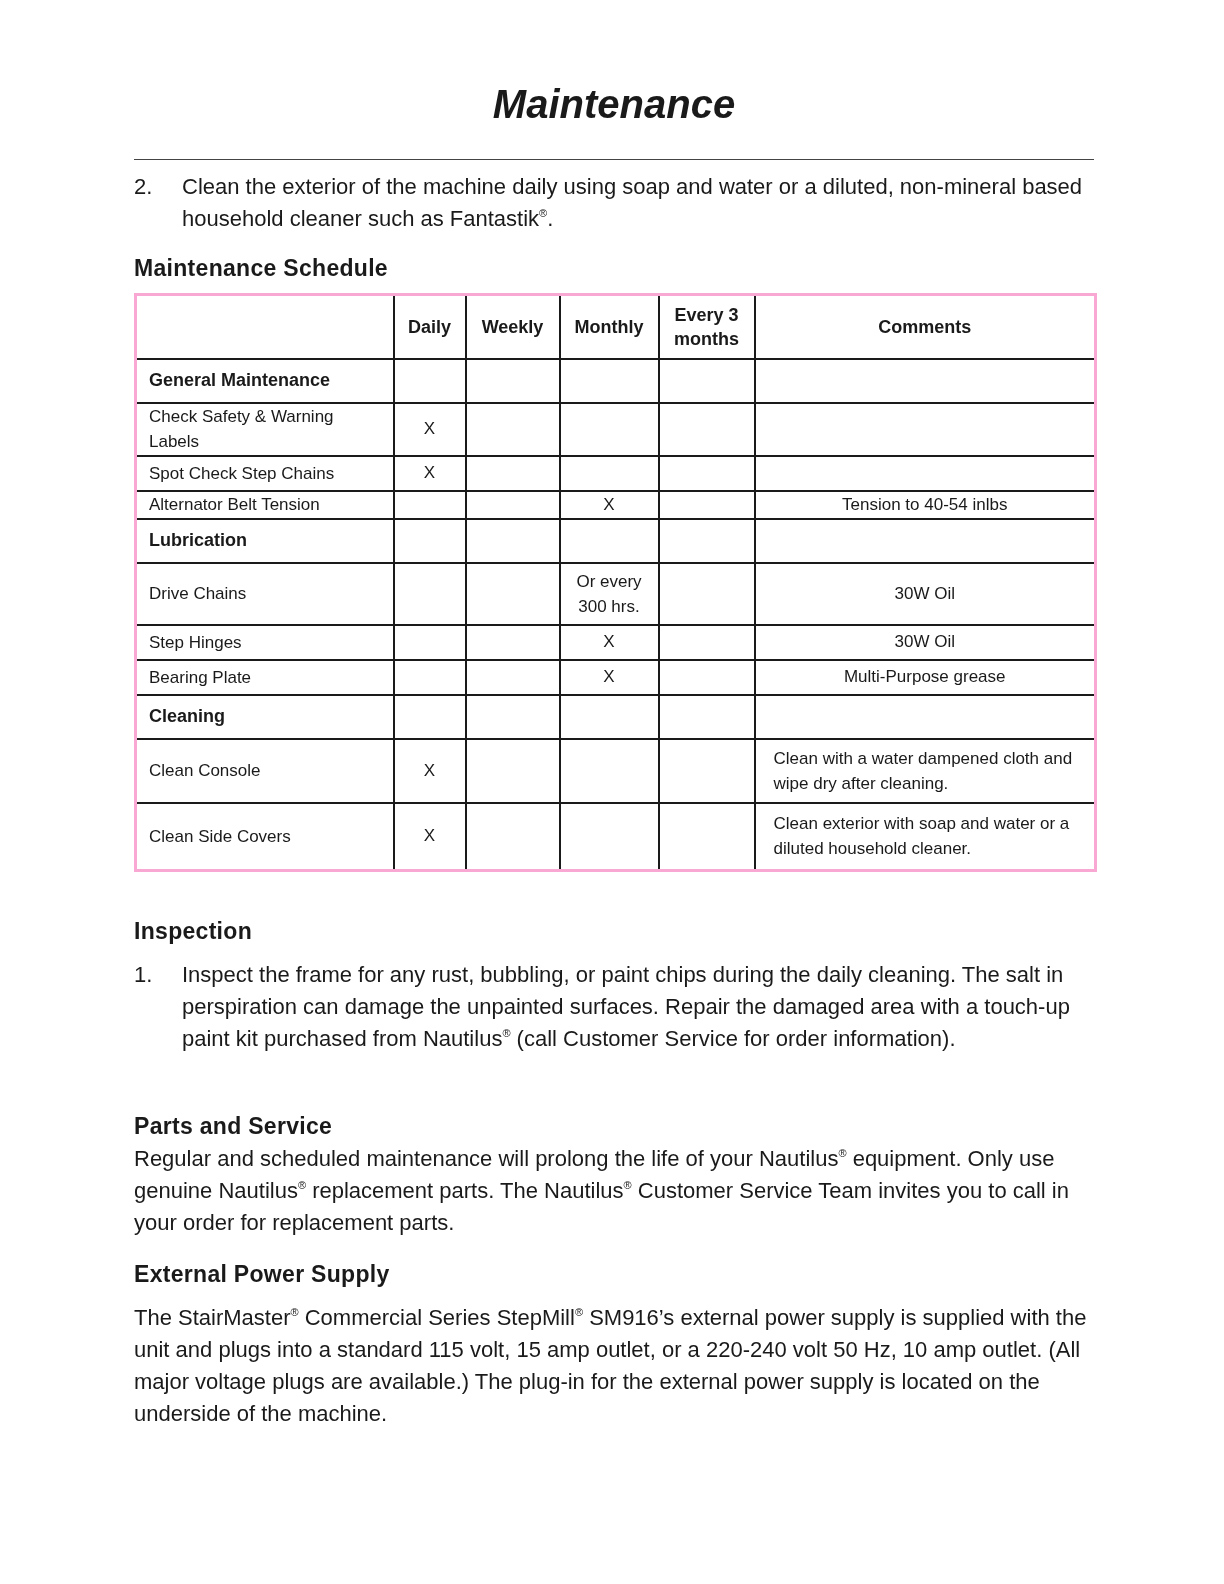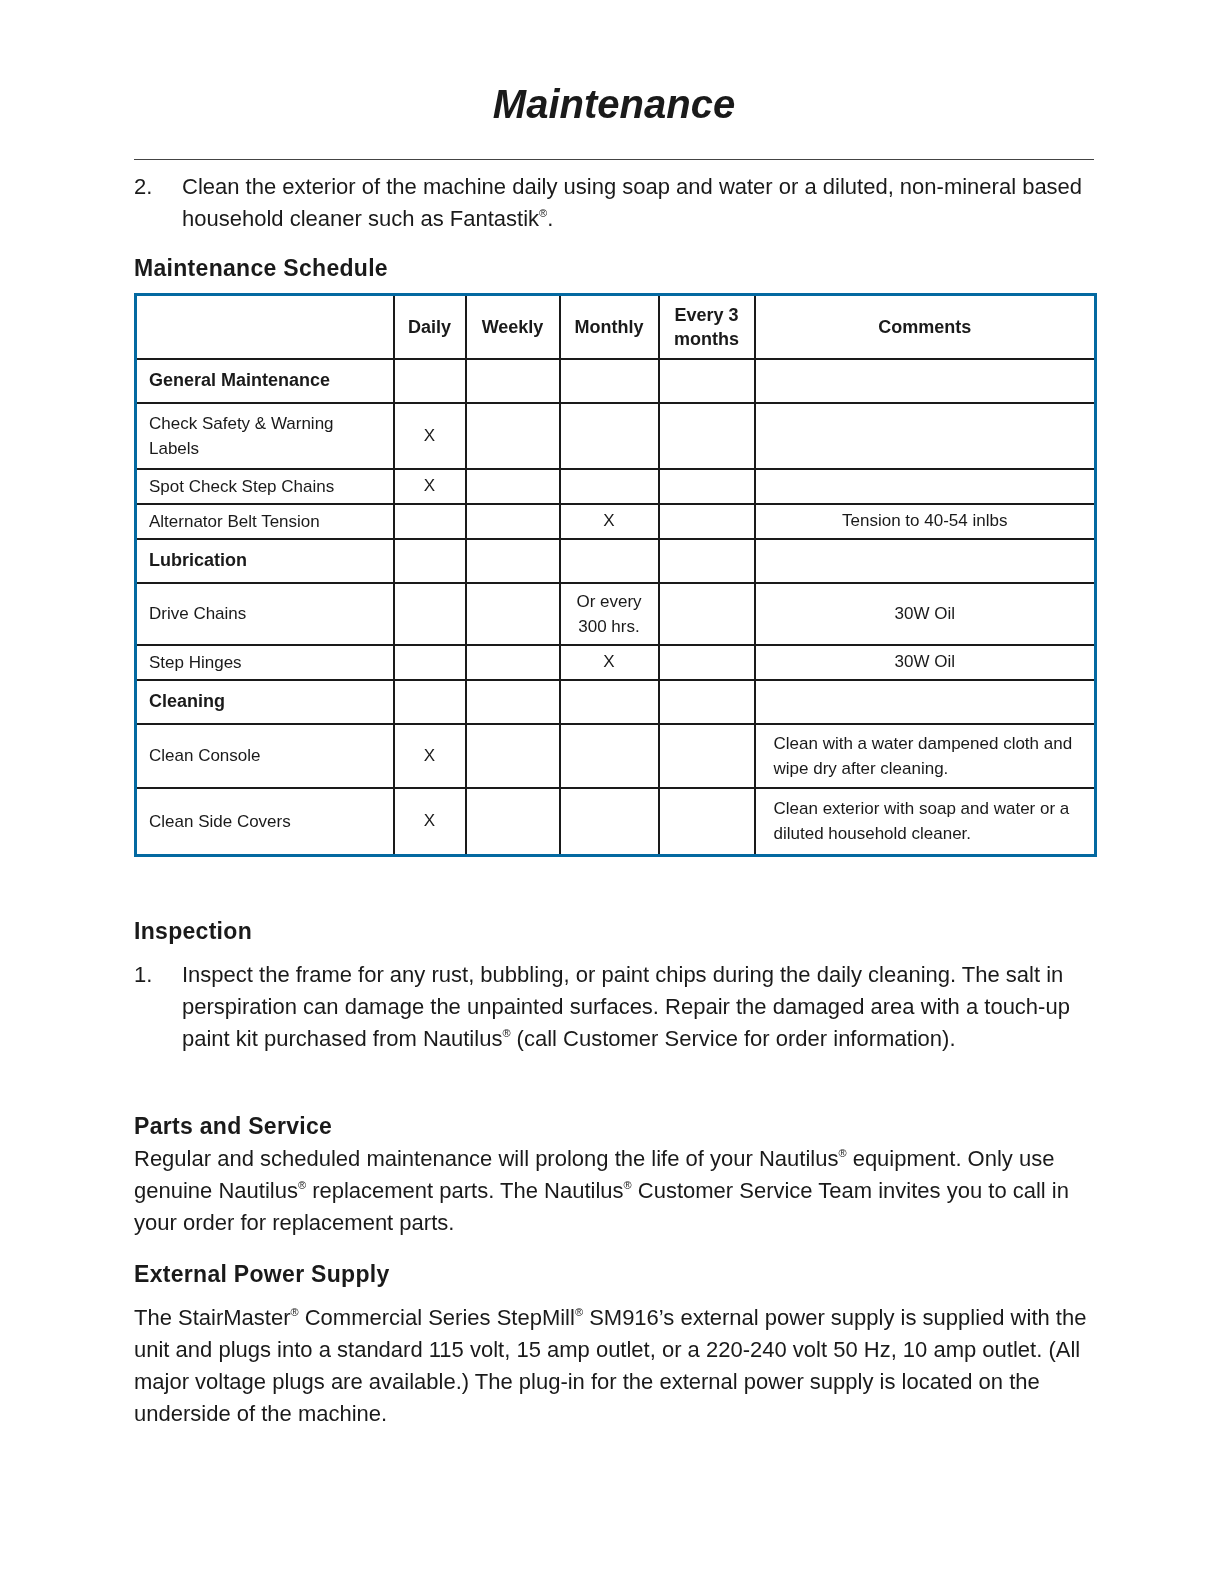--- a/index.html
+++ b/index.html
@@ -6,21 +6,21 @@
   body { width: 1224px; height: 1584px; position: relative; color: #1a1a1a; font-family: "Liberation Sans", sans-serif; }
   .page { position: absolute; left: 134px; top: 0; width: 960px; }
   .title { position: absolute; top: 82px; left: 0; width: 960px; text-align: center; font-size: 40px; font-weight: bold; font-style: italic; letter-spacing: 0px; color: #1a1a1a; }
   .rule { position: absolute; top: 159px; left: 0; width: 960px; height: 0; border-top: 1.5px solid #444; }
   .p-item { position: absolute; left: 0; width: 960px; font-size: 22px; line-height: 32px; }
   .p-item .num { position: absolute; left: 0; top: 0; }
   .p-item .txt { margin-left: 48px; display: block; }
   .heading { position: absolute; left: 0; font-size: 23px; font-weight: bold; letter-spacing: 0.3px; }
   .para { position: absolute; left: 0; width: 960px; font-size: 22px; line-height: 32px; }
   sup { font-size: 11px; vertical-align: 9px; line-height: 0; }
-  table.sched { position: absolute; top: 293px; left: 0; width: 960px; border-collapse: collapse; border: 3px solid #0369a1; table-layout: fixed; }
+  table.sched { position: absolute; top: 293px; left: 0; width: 960px; border-collapse: collapse; border: 3px solid #f9a8d4; table-layout: fixed; }
   table.sched td, table.sched th { border: 2.5px solid #1a1a1a; font-size: 17px; padding: 0 12px; vertical-align: middle; }
   table.sched th { font-weight: bold; text-align: center; font-size: 18px; line-height: 24px; padding: 0 4px; }
   table.sched td.c { text-align: center; }
   table.sched td.section { font-weight: bold; font-size: 18px; }
   table.sched td.cm-left { text-align: left; line-height: 25px; padding-left: 18px; }
   table.sched td.task { line-height: 25px; }
 </style>
 </head>
 <body>
 
@@ -57,37 +57,37 @@
     </thead>
     <tbody id="sched-body">
         <tr style="height: 44px;">
           <td class="section">General Maintenance</td>
           <td class="c"></td>
           <td class="c"></td>
           <td class="c"></td>
           <td class="c"></td>
           <td class="c"></td>
         </tr>
-        <tr style="height: 66px;">
+        <tr style="height: 53px;">
           <td class="task">Check Safety &amp; Warning Labels</td>
           <td class="c">X</td>
           <td class="c"></td>
           <td class="c"></td>
           <td class="c"></td>
           <td class="c"></td>
         </tr>
         <tr style="height: 35px;">
           <td class="task">Spot Check Step Chains</td>
           <td class="c">X</td>
           <td class="c"></td>
           <td class="c"></td>
           <td class="c"></td>
           <td class="c"></td>
         </tr>
-        <tr style="height: 35px;">
+        <tr style="height: 28px;">
           <td class="task">Alternator Belt Tension</td>
           <td class="c"></td>
           <td class="c"></td>
           <td class="c">X</td>
           <td class="c"></td>
           <td class="c">Tension to 40-54 inlbs</td>
         </tr>
         <tr style="height: 44px;">
           <td class="section">Lubrication</td>
           <td class="c"></td>
@@ -104,20 +104,28 @@
           <td class="c"></td>
           <td class="c">30W Oil</td>
         </tr>
         <tr style="height: 35px;">
           <td class="task">Step Hinges</td>
           <td class="c"></td>
           <td class="c"></td>
           <td class="c">X</td>
           <td class="c"></td>
           <td class="c">30W Oil</td>
+        </tr>
+        <tr style="height: 35px;">
+          <td class="task">Bearing Plate</td>
+          <td class="c"></td>
+          <td class="c"></td>
+          <td class="c">X</td>
+          <td class="c"></td>
+          <td class="c">Multi-Purpose grease</td>
         </tr>
         <tr style="height: 44px;">
           <td class="section">Cleaning</td>
           <td class="c"></td>
           <td class="c"></td>
           <td class="c"></td>
           <td class="c"></td>
           <td class="c"></td>
         </tr>
         <tr style="height: 64px;">

